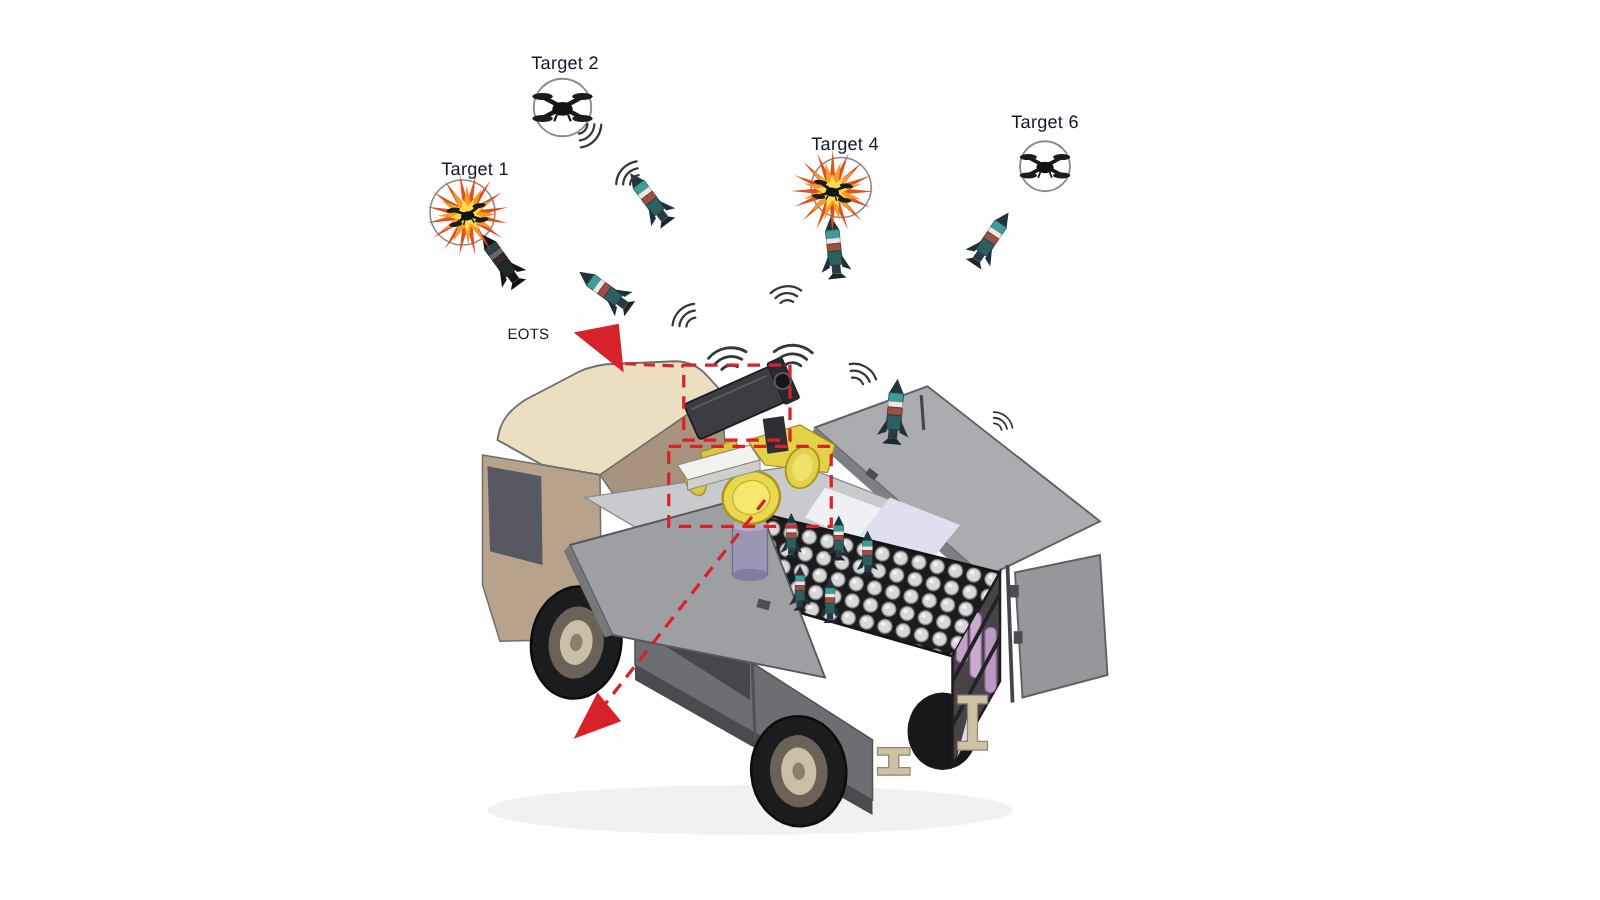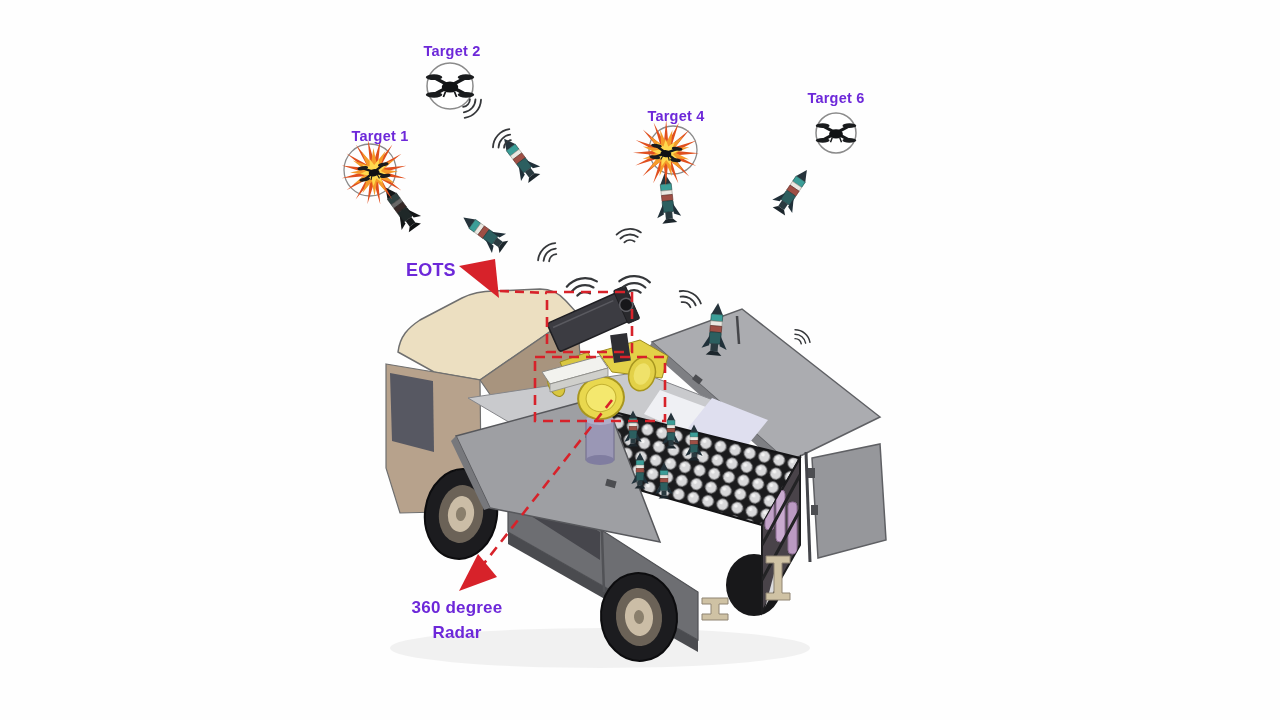--- a/index.html
+++ b/index.html
@@ -2,25 +2,25 @@
 <html><head>
 <meta charset="utf-8">
 <style>
   html,body{margin:0;padding:0;background:#e9e9e9;}
   .stage{
     position:relative;width:1280px;height:720px;background:#fefefe;
     overflow:hidden;font-family:"Liberation Sans",sans-serif;
   }
   .stage svg{position:absolute;left:0;top:0;}
   .lbl{
-    position:absolute;color:#6d28d9;font-weight:700;
+    position:absolute;color:#0f172a;font-weight:400;
     font-size:14.5px;letter-spacing:.2px;white-space:nowrap;
   }
   .lbl.center{text-align:center;}
-  .lbl-eots{font-size:18px;}
+  .lbl-eots{font-size:12px;}
   .lbl-radar{font-size:17px;line-height:25px;width:170px;text-align:center;}
   .dark-missile{filter:brightness(.45) saturate(.4);}
 </style>
 </head>
 <body>
 
 <div class="stage">
 
 <svg width="1280" height="720" viewBox="0 0 1280 720" xmlns="http://www.w3.org/2000/svg">
   <defs>
@@ -234,14 +234,13 @@
     <polygon points="459,266 495,259 499,298" fill="#d7222a" stroke="none"></polygon>
     <polygon points="459,591 478,554 497,577" fill="#d7222a" stroke="none"></polygon>
   </g>
 </svg>
 
 <div class="lbl center" style="left:330px;top:128px;width:100px;text-align:center;">Target 1</div>
 <div class="lbl center" style="left:402px;top:43px;width:100px;">Target 2</div>
 <div class="lbl center" style="left:626px;top:108px;width:100px;">Target 4</div>
 <div class="lbl center" style="left:786px;top:90px;width:100px;">Target 6</div>
 <div class="lbl lbl-eots" style="left:406px;top:260px;">EOTS</div>
-<div class="lbl lbl-radar" style="left:372px;top:595px;"><span>360 degree</span><br><span>Radar</span></div>
 </div>
 
 </body></html>

